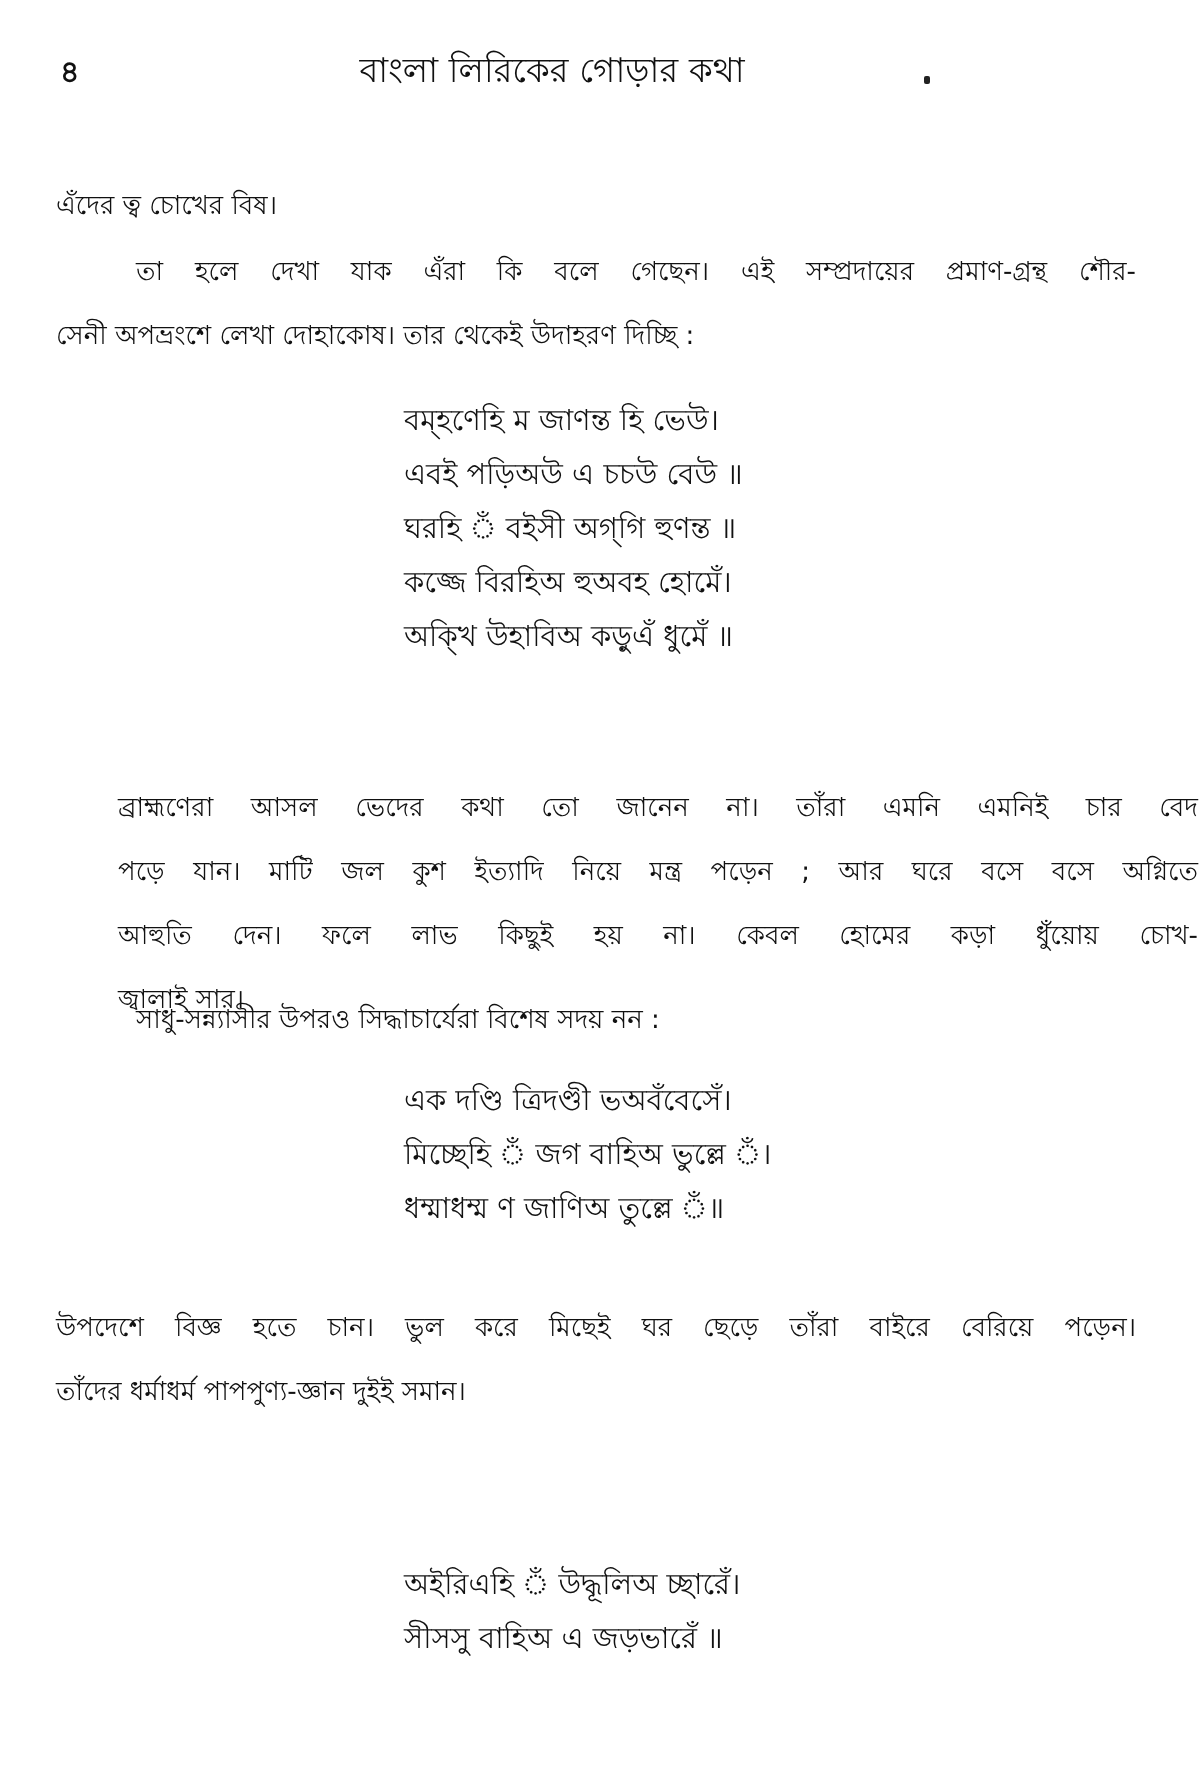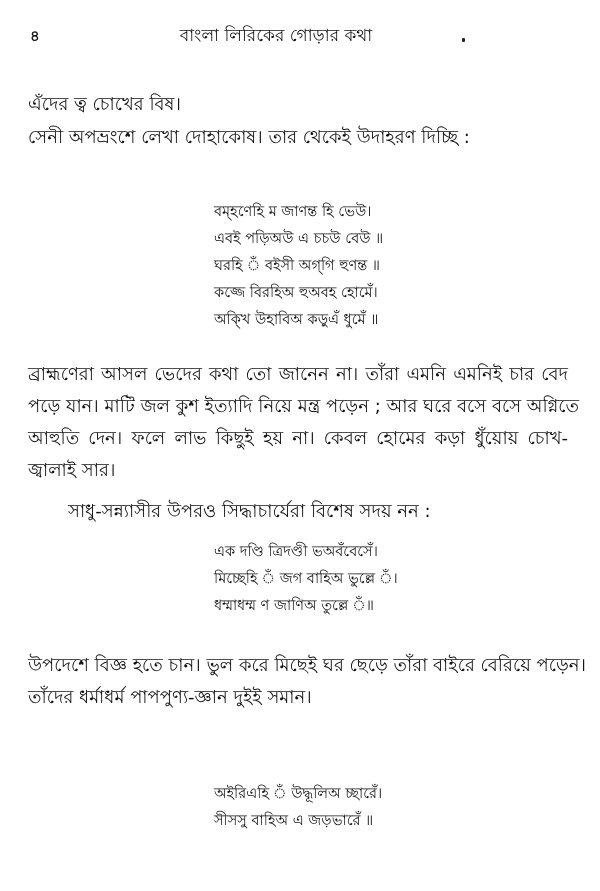--- a/index.html
+++ b/index.html
@@ -39,21 +39,21 @@
       left: 0;
       width: 552px;
       text-align: center;
       top: 0;
       font-size: 17px;
     }
     .para {
       position: absolute;
       left: 28px;
       width: 540px;
-      font-size: 18px;
+      font-size: 13px;
       line-height: 32px;
       text-align: justify;
     }
     .para .line {
       display: block;
       white-space: nowrap;
       text-align-last: justify;
     }
     .para .line.last {
       text-align-last: left;
@@ -63,21 +63,20 @@
     }
     .verse {
       position: absolute;
       left: 202px;
       font-size: 14.5px;
       line-height: 27px;
     }
     .verse .vline {
       display: block;
       white-space: nowrap;
-      margin-left: 12px;
     }
     .dust {
       position: absolute;
       width: 3px; height: 4px;
       background: #222;
       border-radius: 1px;
     }
   </style>
 </head>
 <body>
@@ -89,32 +88,33 @@
     <span class="running-title">বাংলা লিরিকের গোড়ার কথা</span>
   </div>
 
   <div class="dust" style="left:462px; top:38px;"></div>
 
   <div class="para" style="top:88px;">
     <span class="line last">এঁদের ত্ব চোখের বিষ।</span>
   </div>
 
   <div class="para" style="top:121px;">
+    <span class="line indent">তা হলে দেখা যাক এঁরা কি বলে গেছেন।  এই সম্প্রদায়ের প্রমাণ-গ্রন্থ শৌর-</span>
     <span class="line last">সেনী অপভ্রংশে লেখা দোহাকোষ।   তার থেকেই উদাহরণ দিচ্ছি :</span>
   </div>
 
   <div class="verse" style="top:198px;">
     <span class="vline">বম্হণেহি ম জাণন্ত হি ভেউ।</span>
     <span class="vline">এবই পড়িঅউ এ চচউ বেউ ॥</span>
     <span class="vline">ঘরহি ঁ বইসী অগ্‌গি হুণন্ত ॥</span>
     <span class="vline">কজ্জে বিরহিঅ হুঅবহ হোমেঁ।</span>
     <span class="vline">অক্খি উহাবিঅ কড়ুএঁ ধুমেঁ ॥</span>
   </div>
 
-  <div class="para" style="top:358px;">
+  <div class="para" style="top:389px;margin-left:31px;">
     <span class="line">ব্রাহ্মণেরা আসল ভেদের কথা তো জানেন না।  তাঁরা এমনি এমনিই চার বেদ</span>
     <span class="line">পড়ে যান।  মাটি জল কুশ ইত্যাদি নিয়ে মন্ত্র পড়েন ; আর ঘরে বসে বসে অগ্নিতে</span>
     <span class="line">আহুতি দেন।  ফলে লাভ কিছুই হয় না।  কেবল হোমের কড়া ধুঁয়োয় চোখ-</span>
     <span class="line last">জ্বালাই সার।</span>
   </div>
 
   <div class="para" style="top:495px;">
     <span class="line last indent">সাধু-সন্ন্যাসীর উপরও সিদ্ধাচার্যেরা বিশেষ সদয় নন :</span>
   </div>
 

